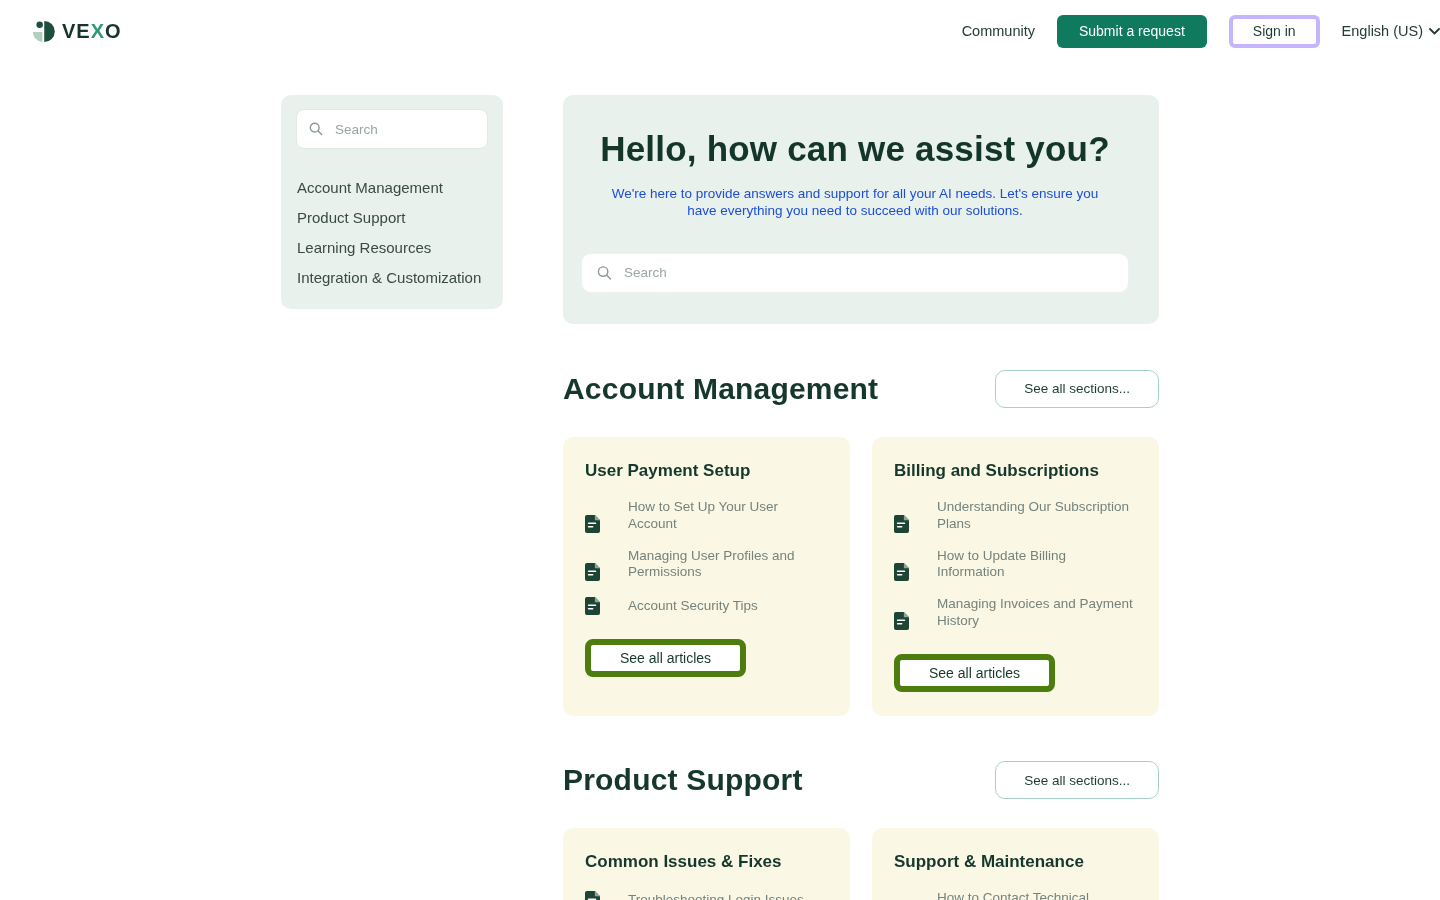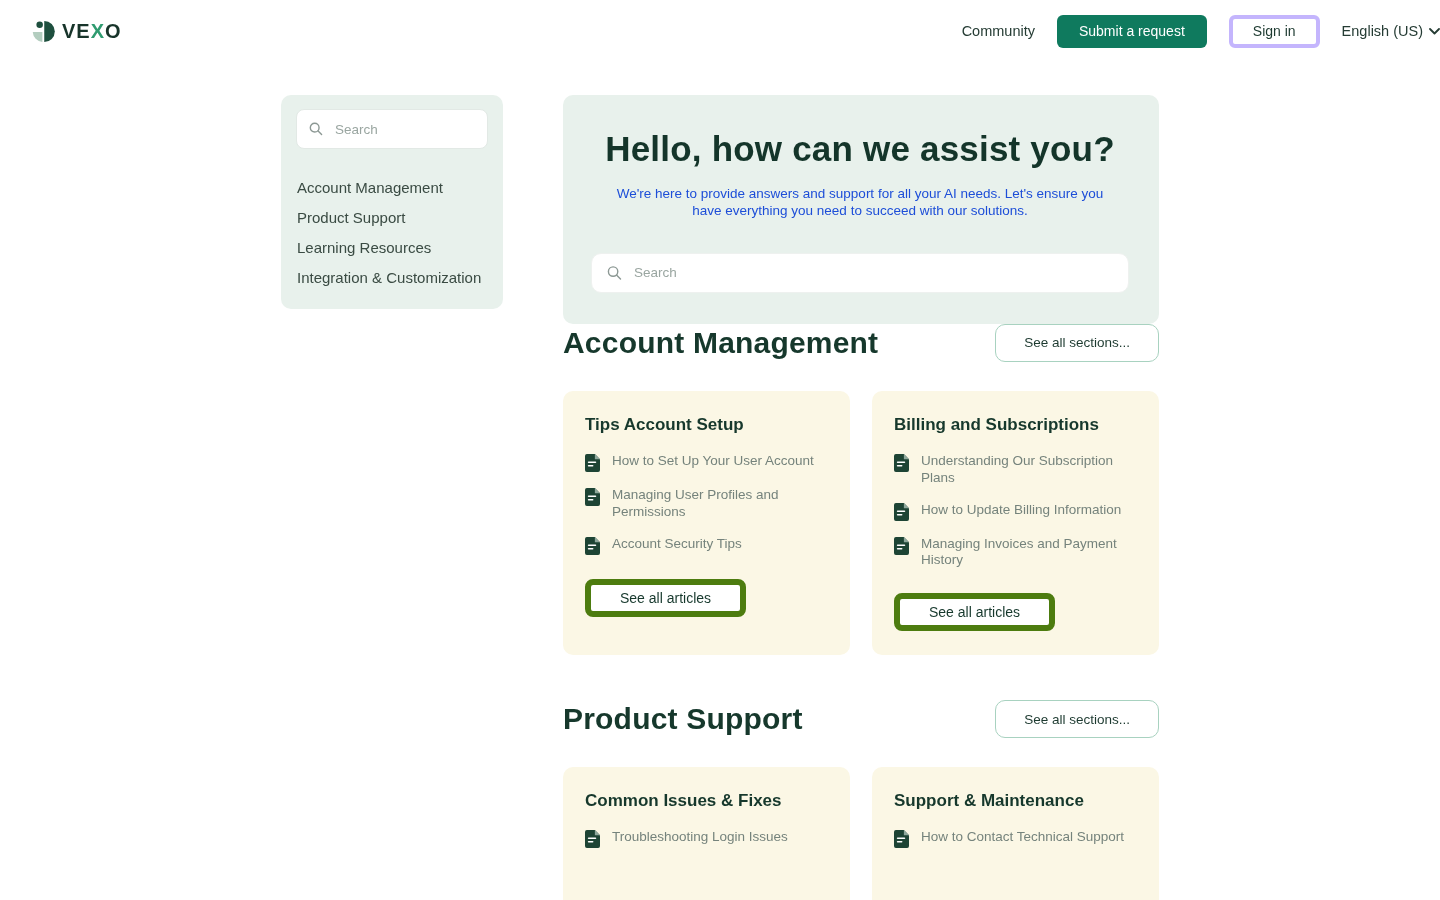--- a/index.html
+++ b/index.html
@@ -32,39 +32,39 @@
   .search-wrap { position:relative; }
   .search-wrap .mag { position:absolute; left:13px; top:50%; transform:translateY(-50%); }
   .search-input { width:100%; height:40px; border:1px solid #e2e9e5; border-radius:8px;
     background:#ffffff; padding:0 12px 0 38px; font-size:13.5px; font-family:inherit; color:#3a4b43; outline:none; }
   .search-input::placeholder { color:#9aa6a1; }
   .side-nav { list-style:none; margin-top:31px; padding:0 0 0 1px; }
   .side-nav li { font-size:15px; color:#3a4b43; margin-bottom:15px; cursor:pointer; line-height:15px; }
   .side-nav li:last-child { margin-bottom:0; }
 
   
-  .hero { background:#e8f1ec; border-radius:10px; padding:34px 30px 31px 28px; text-align:center; }
+  .hero { background:#e8f1ec; border-radius:10px; padding:34px 30px 31px 18px; text-align:center; margin-bottom:46px; }
   .hero h1 { font-size:35px; font-weight:bold; color:#14352a; letter-spacing:0.2px; }
   .hero-sub { font-size:13.5px; line-height:1.25; color:#1d4ed8; max-width:500px; margin:17px auto 0 auto; }
   .hero-search { position:relative; margin-top:33px; }
   .hero-search .mag { position:absolute; left:16px; top:50%; transform:translateY(-50%); }
   .hero-input { width:100%; height:40px; border:1px solid #eef1ef; border-radius:10px;
     background:#ffffff; padding:0 14px 0 42px; font-size:13.5px; font-family:inherit; color:#3a4b43; outline:none; }
   .hero-input::placeholder { color:#9aa6a1; }
 
   
   .section-head { display:flex; align-items:center; justify-content:space-between; margin-bottom:29px; }
   .section-head h2 { font-size:30px; font-weight:bold; color:#16382c; letter-spacing:0.2px; }
   .btn-outline { background:#ffffff; color:#1d3a30; border:1px solid #a8d2c0; border-radius:10px;
     height:38px; padding:0 28px; font-size:13.5px; font-family:inherit; cursor:pointer; }
 
   .cards { display:flex; gap:22px; margin-bottom:45px; }
   .card { background:#fbf7e5; border-radius:10px; padding:24px 22px 24px 22px; width:287px; min-height:253px; }
   .card h3 { font-size:17px; font-weight:bold; color:#16382c; margin-bottom:18px; }
-  .article { display:flex; align-items:flex-start; gap:12px; margin-bottom:15px; cursor:pointer; }
+  .article { display:flex; align-items:flex-end; gap:28px; margin-bottom:15px; cursor:pointer; }
   .article svg { flex:none; margin-top:1px; }
   .article span { font-size:13.5px; line-height:1.25; color:#75837c; }
   .card .btn-articles { display:inline-block; background:#ffffff; color:#16382c; border:6px solid #4d7c0f;
     border-radius:8px; height:38px; padding:0 29px; font-size:14px; font-family:inherit; cursor:pointer; margin-top:9px; }
 </style>
 </head>
 <body>
 
 <div class="header">
   <div class="container header-inner">
@@ -125,21 +125,21 @@
     </div>
 
     <div class="section-head">
       <h2>Account Management</h2>
       <button class="btn-outline">See all sections...</button>
     </div>
 
     <div class="cards">
 
       <div class="card">
-        <h3>Tips Account Setup</h3>
+        <h3>User Payment Setup</h3>
         <div class="article">
           <svg width="15" height="18" viewBox="0 0 16 19">
               <path d="M2 0 h8.5 L16 5.5 V17 a2 2 0 0 1 -2 2 H2 a2 2 0 0 1 -2 -2 V2 a2 2 0 0 1 2 -2 Z" fill="#1d4434"></path>
               <path d="M10.5 0 L16 5.5 H10.5 Z" fill="#8fa89c"></path>
               <rect x="3" y="8" width="9" height="1.6" rx="0.8" fill="#ffffff"></rect>
               <rect x="3" y="11.5" width="6" height="1.6" rx="0.8" fill="#ffffff"></rect>
             </svg>
           <span>How to Set Up Your User Account</span>
         </div>
         <div class="article">

